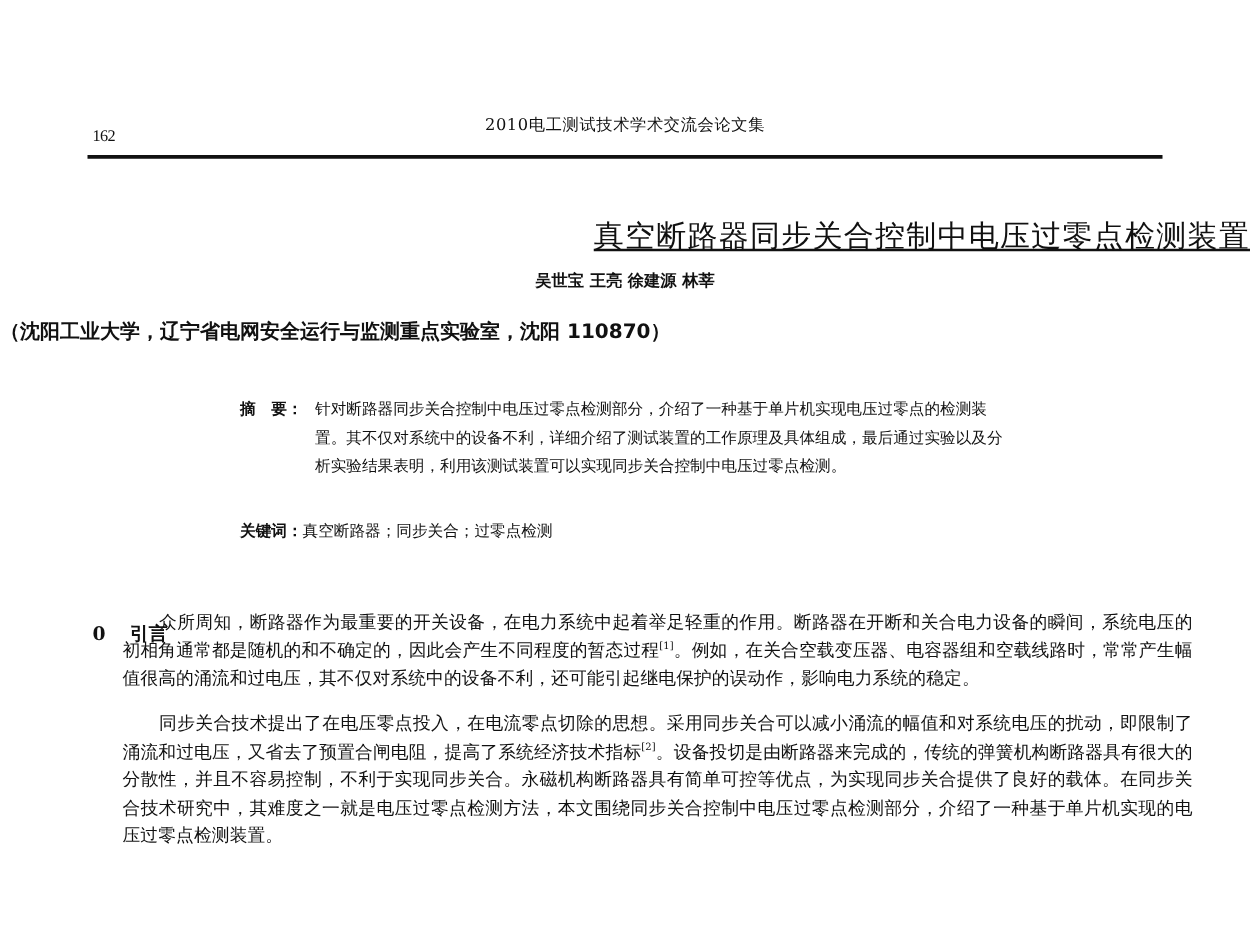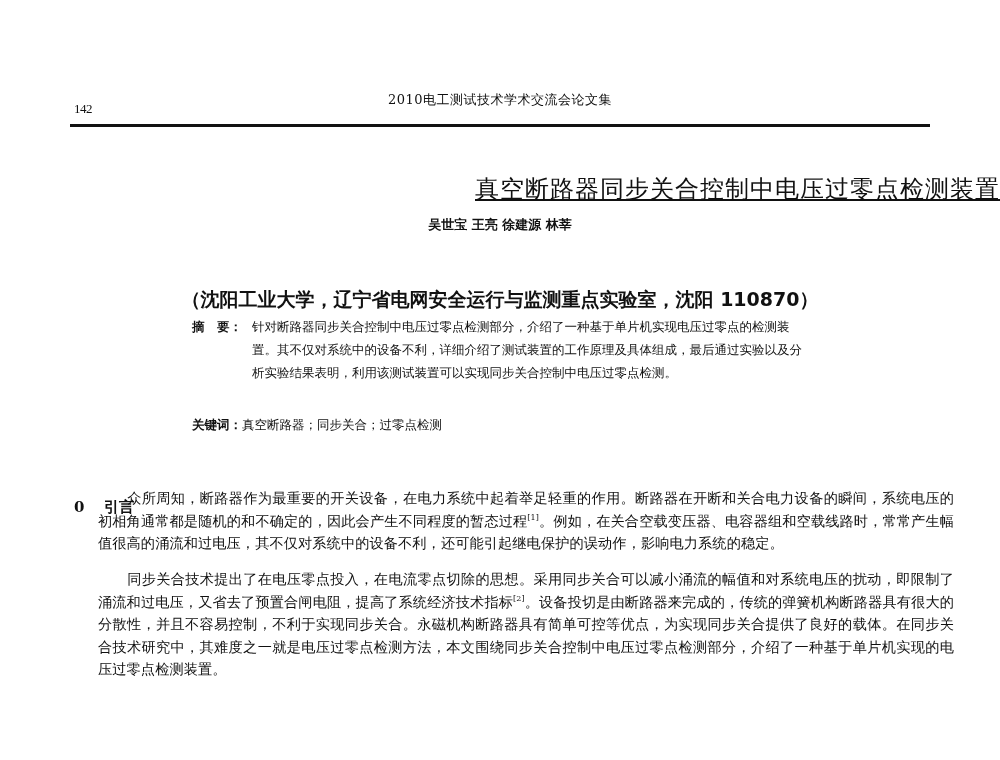--- a/index.html
+++ b/index.html
@@ -23,22 +23,22 @@
     position: absolute; left: 0; width: 1000px; top: 173px; text-align: right;
     font-family: "DejaVu Sans", sans-serif; font-size: 24px; letter-spacing: 1px;
     color: #111;
     text-decoration: underline;
   }
   .authors {
     position: absolute; left: 0; width: 1000px; top: 216px; text-align: center;
     font-family: "DejaVu Sans", sans-serif; font-size: 13px; font-weight: bold;
   }
   .affiliation {
-    position: absolute; left: 0; width: 1000px; top: 255px; text-align: center;
-    font-family: "DejaVu Sans", sans-serif; font-size: 19px; font-weight: bold; margin-top: 32px;
+    position: absolute; left: 0; width: 1000px; top: 255px; 
+    font-family: "DejaVu Sans", sans-serif; font-size: 16px; font-weight: bold;
   }
   .abstract {
     position: absolute; left: 192px; width: 620px; top: 315px;
     font-size: 12.5px; line-height: 23px;
   }
   .abstract .label {
     position: absolute; left: 0; top: 0; font-weight: bold;
     font-family: "DejaVu Sans", sans-serif;
   }
   .abstract .body { margin-left: 60px; }
@@ -57,21 +57,21 @@
     line-height: 22.6px; text-align: justify; text-align-last: left;
     letter-spacing: 0.1px;
     margin-left: 24px;
   }
   .para .indent { display: inline-block; width: 29px; }
   sup { font-size: 8px; vertical-align: super; line-height: 0; }
 </style>
 </head>
 <body>
 
-<div class="page-num">142</div>
+<div class="page-num">162</div>
 <div class="running-head">2010电工测试技术学术交流会论文集</div>
 <div class="head-rule"></div>
 
 <div class="title">真空断路器同步关合控制中电压过零点检测装置</div>
 <div class="authors">吴世宝  王亮  徐建源  林莘</div>
 <div class="affiliation">（沈阳工业大学，辽宁省电网安全运行与监测重点实验室，沈阳 110870）</div>
 
 <div class="abstract">
   <span class="label">摘　要：</span>
   <div class="body">针对断路器同步关合控制中电压过零点检测部分，介绍了一种基于单片机实现电压过零点的检测装置。其不仅对系统中的设备不利，详细介绍了测试装置的工作原理及具体组成，最后通过实验以及分析实验结果表明，利用该测试装置可以实现同步关合控制中电压过零点检测。</div>

